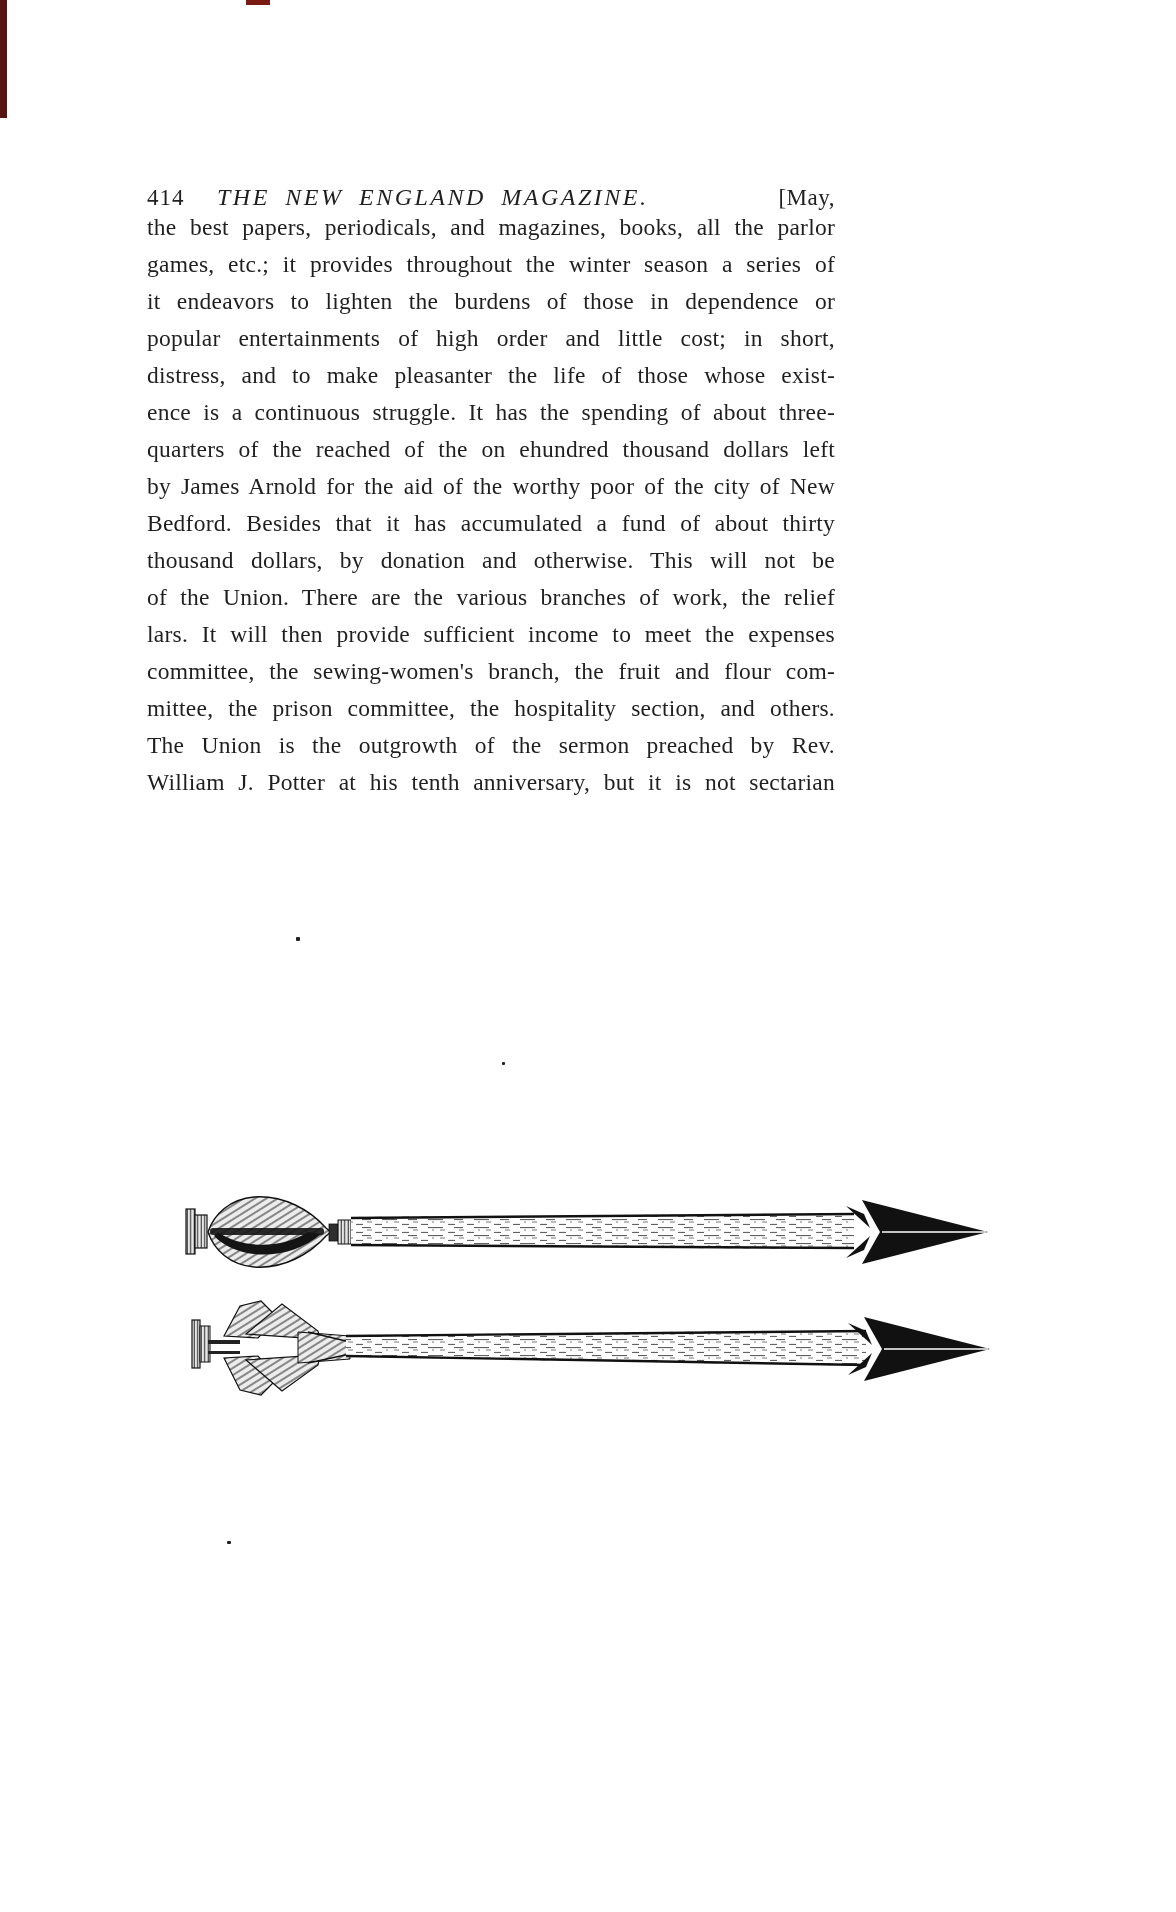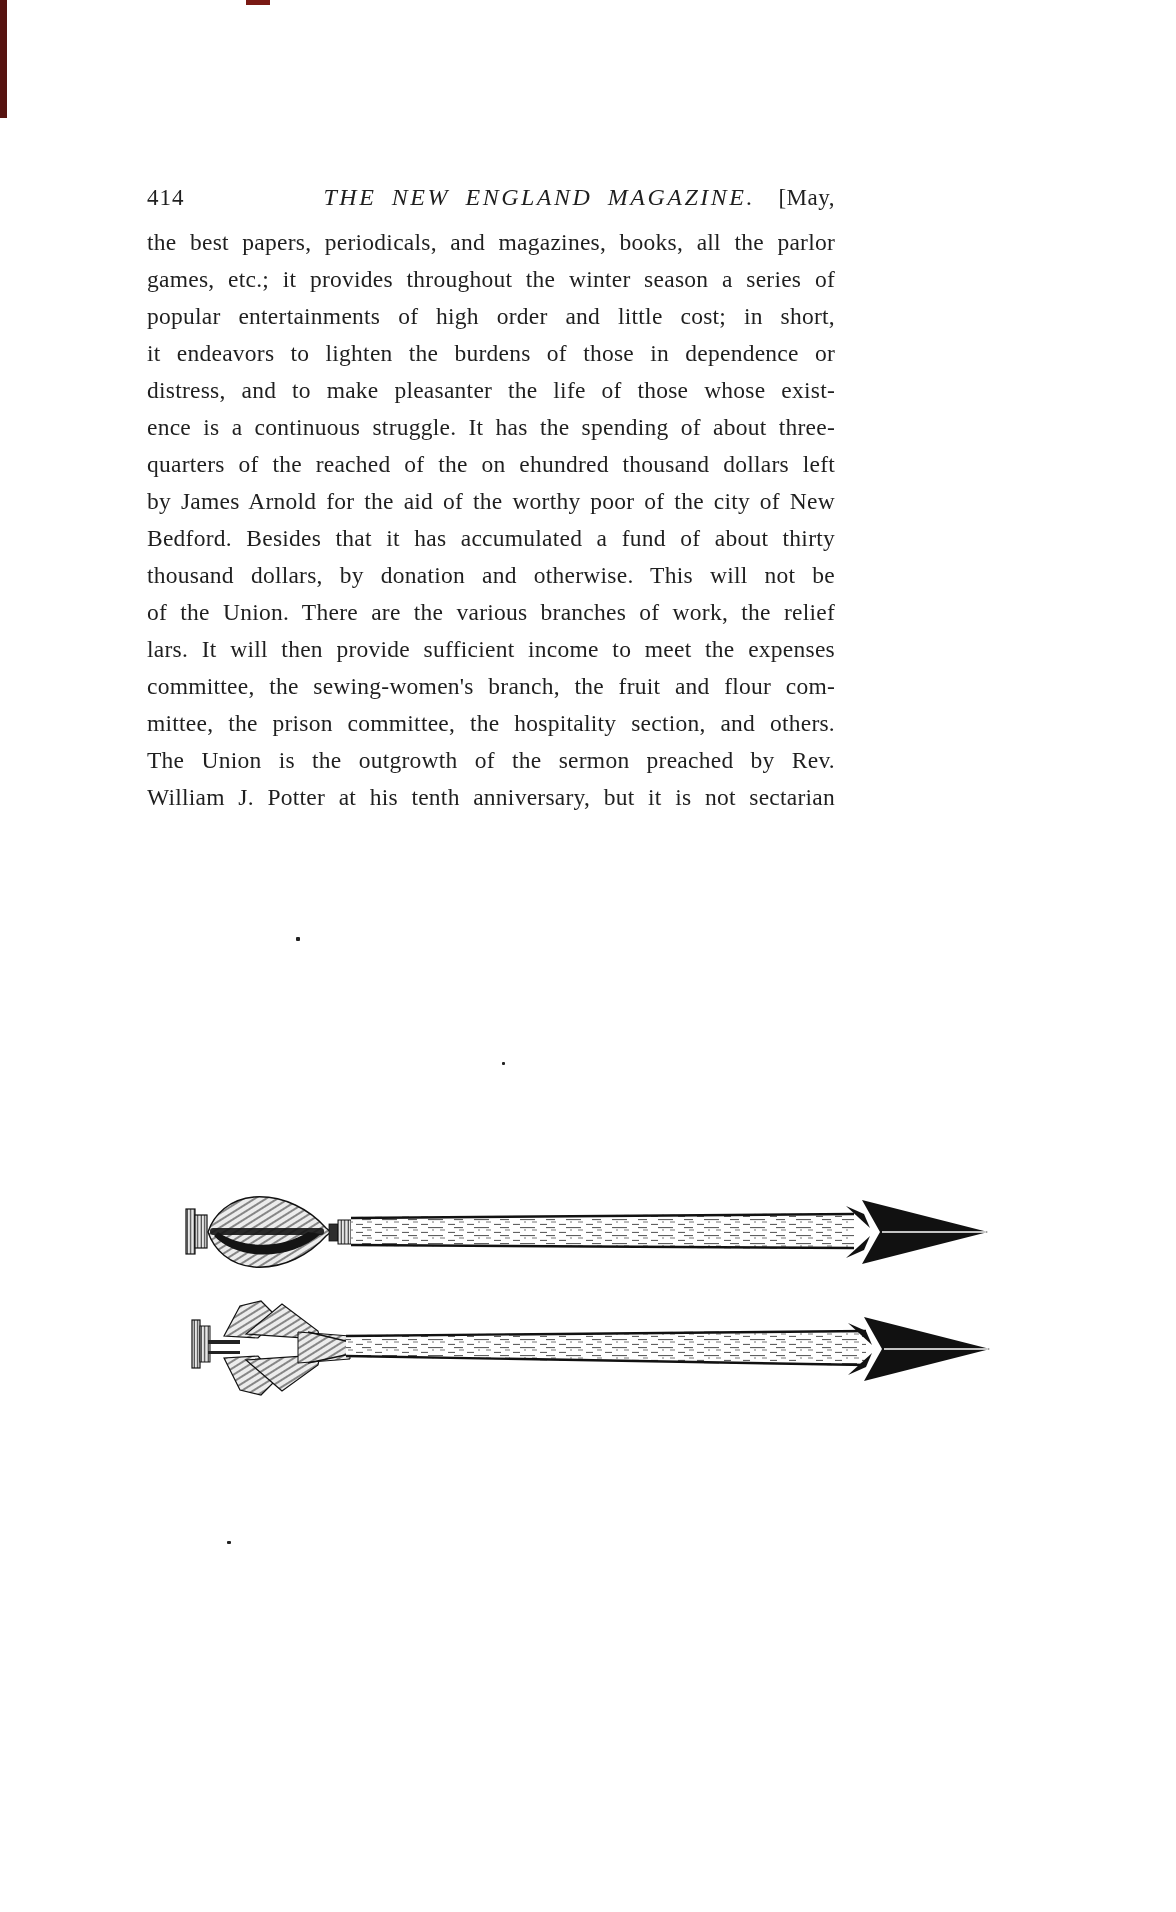--- a/index.html
+++ b/index.html
@@ -16,28 +16,28 @@
   .edge-strip{position:absolute;left:0;top:0;width:7px;height:118px;background:#571310;}
   .edge-tick{position:absolute;left:246px;top:0;width:24px;height:5px;background:#7a1a14;}
 
   
   .running-head{
     position:absolute;left:147px;top:184px;width:688px;
     display:flex;align-items:baseline;
   }
   .page-number{font-size:23px;letter-spacing:1px;min-width:70px;text-align:left;}
   .head-title{
-    flex:1;text-align:right;font-style:italic;font-size:24px;
+    flex:1;text-align:left;font-style:italic;font-size:24px;
     letter-spacing:2.5px;word-spacing:7px;white-space:nowrap;
   }
   .head-issue{min-width:80px;text-align:right;font-size:23px;letter-spacing:0.5px;}
 
   
   .body-text{
-    position:absolute;left:147px;top:224px;width:688px;
+    position:absolute;left:147px;top:209px;width:688px;
     font-size:23.5px;line-height:37px;letter-spacing:0.25px;
   }
   .tline{
     text-align:justify;
     text-align-last:justify;
     height:37px;overflow:hidden;white-space:normal;
   }
   .tline.last{text-align-last:left;}
 
   
@@ -58,22 +58,22 @@
 
   <div class="running-head">
     <span class="page-number">414</span>
     <span class="head-title">THE NEW ENGLAND MAGAZINE.</span>
     <span class="head-issue">[May,</span>
   </div>
 
   <div class="body-text">
       <div class="tline">the best papers, periodicals, and magazines, books, all the parlor</div>
       <div class="tline">games, etc.; it provides throughout the winter season a series of</div>
+      <div class="tline">it endeavors to lighten the burdens of those in dependence or</div>
       <div class="tline">popular entertainments of high order and little cost; in short,</div>
-      <div class="tline">it endeavors to lighten the burdens of those in dependence or</div>
       <div class="tline">distress, and to make pleasanter the life of those whose exist-</div>
       <div class="tline">ence is a continuous struggle.  It has the spending of about three-</div>
       <div class="tline">quarters of the reached of the on ehundred thousand dollars left</div>
       <div class="tline">by James Arnold for the aid of the worthy poor of the city of New</div>
       <div class="tline">Bedford.  Besides that it has accumulated a fund of about thirty</div>
       <div class="tline">thousand dollars, by donation and otherwise.  This will not be</div>
       <div class="tline">of the Union.  There are the various branches of work, the relief</div>
       <div class="tline">lars.  It will then provide sufficient income to meet the expenses</div>
       <div class="tline">committee, the sewing-women's branch, the fruit and flour com-</div>
       <div class="tline">mittee, the prison committee, the hospitality section, and others.</div>

